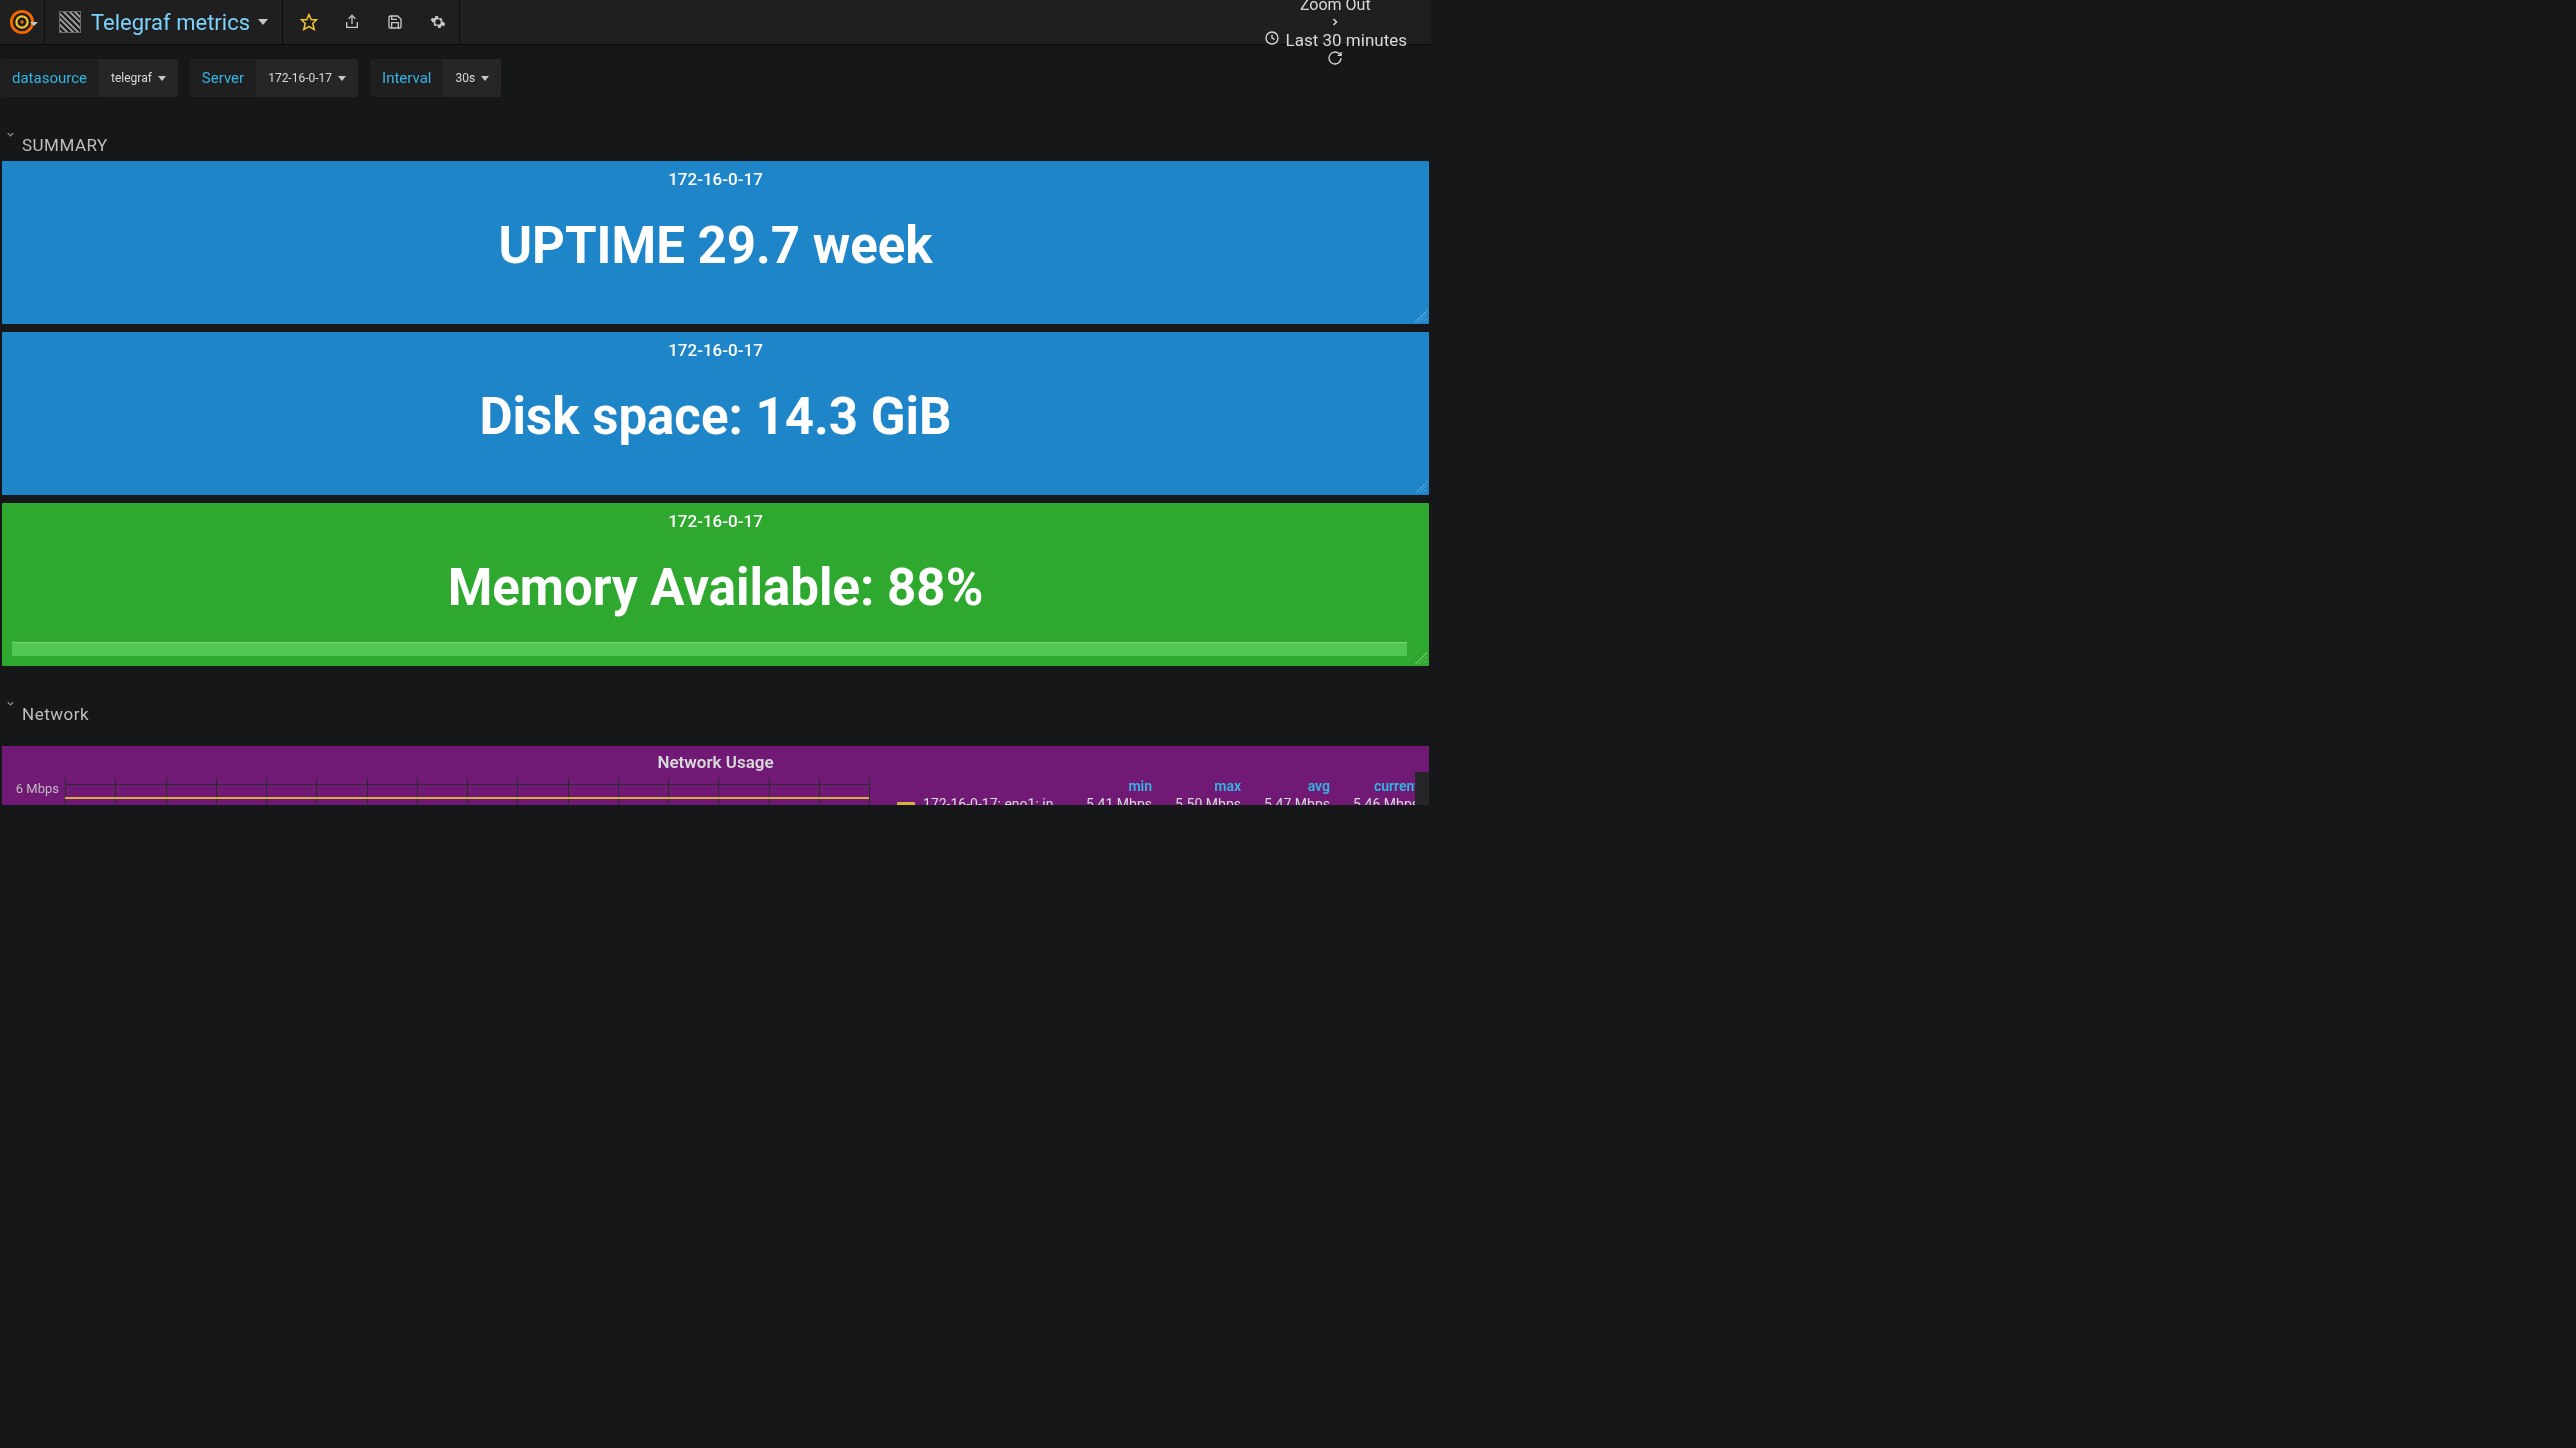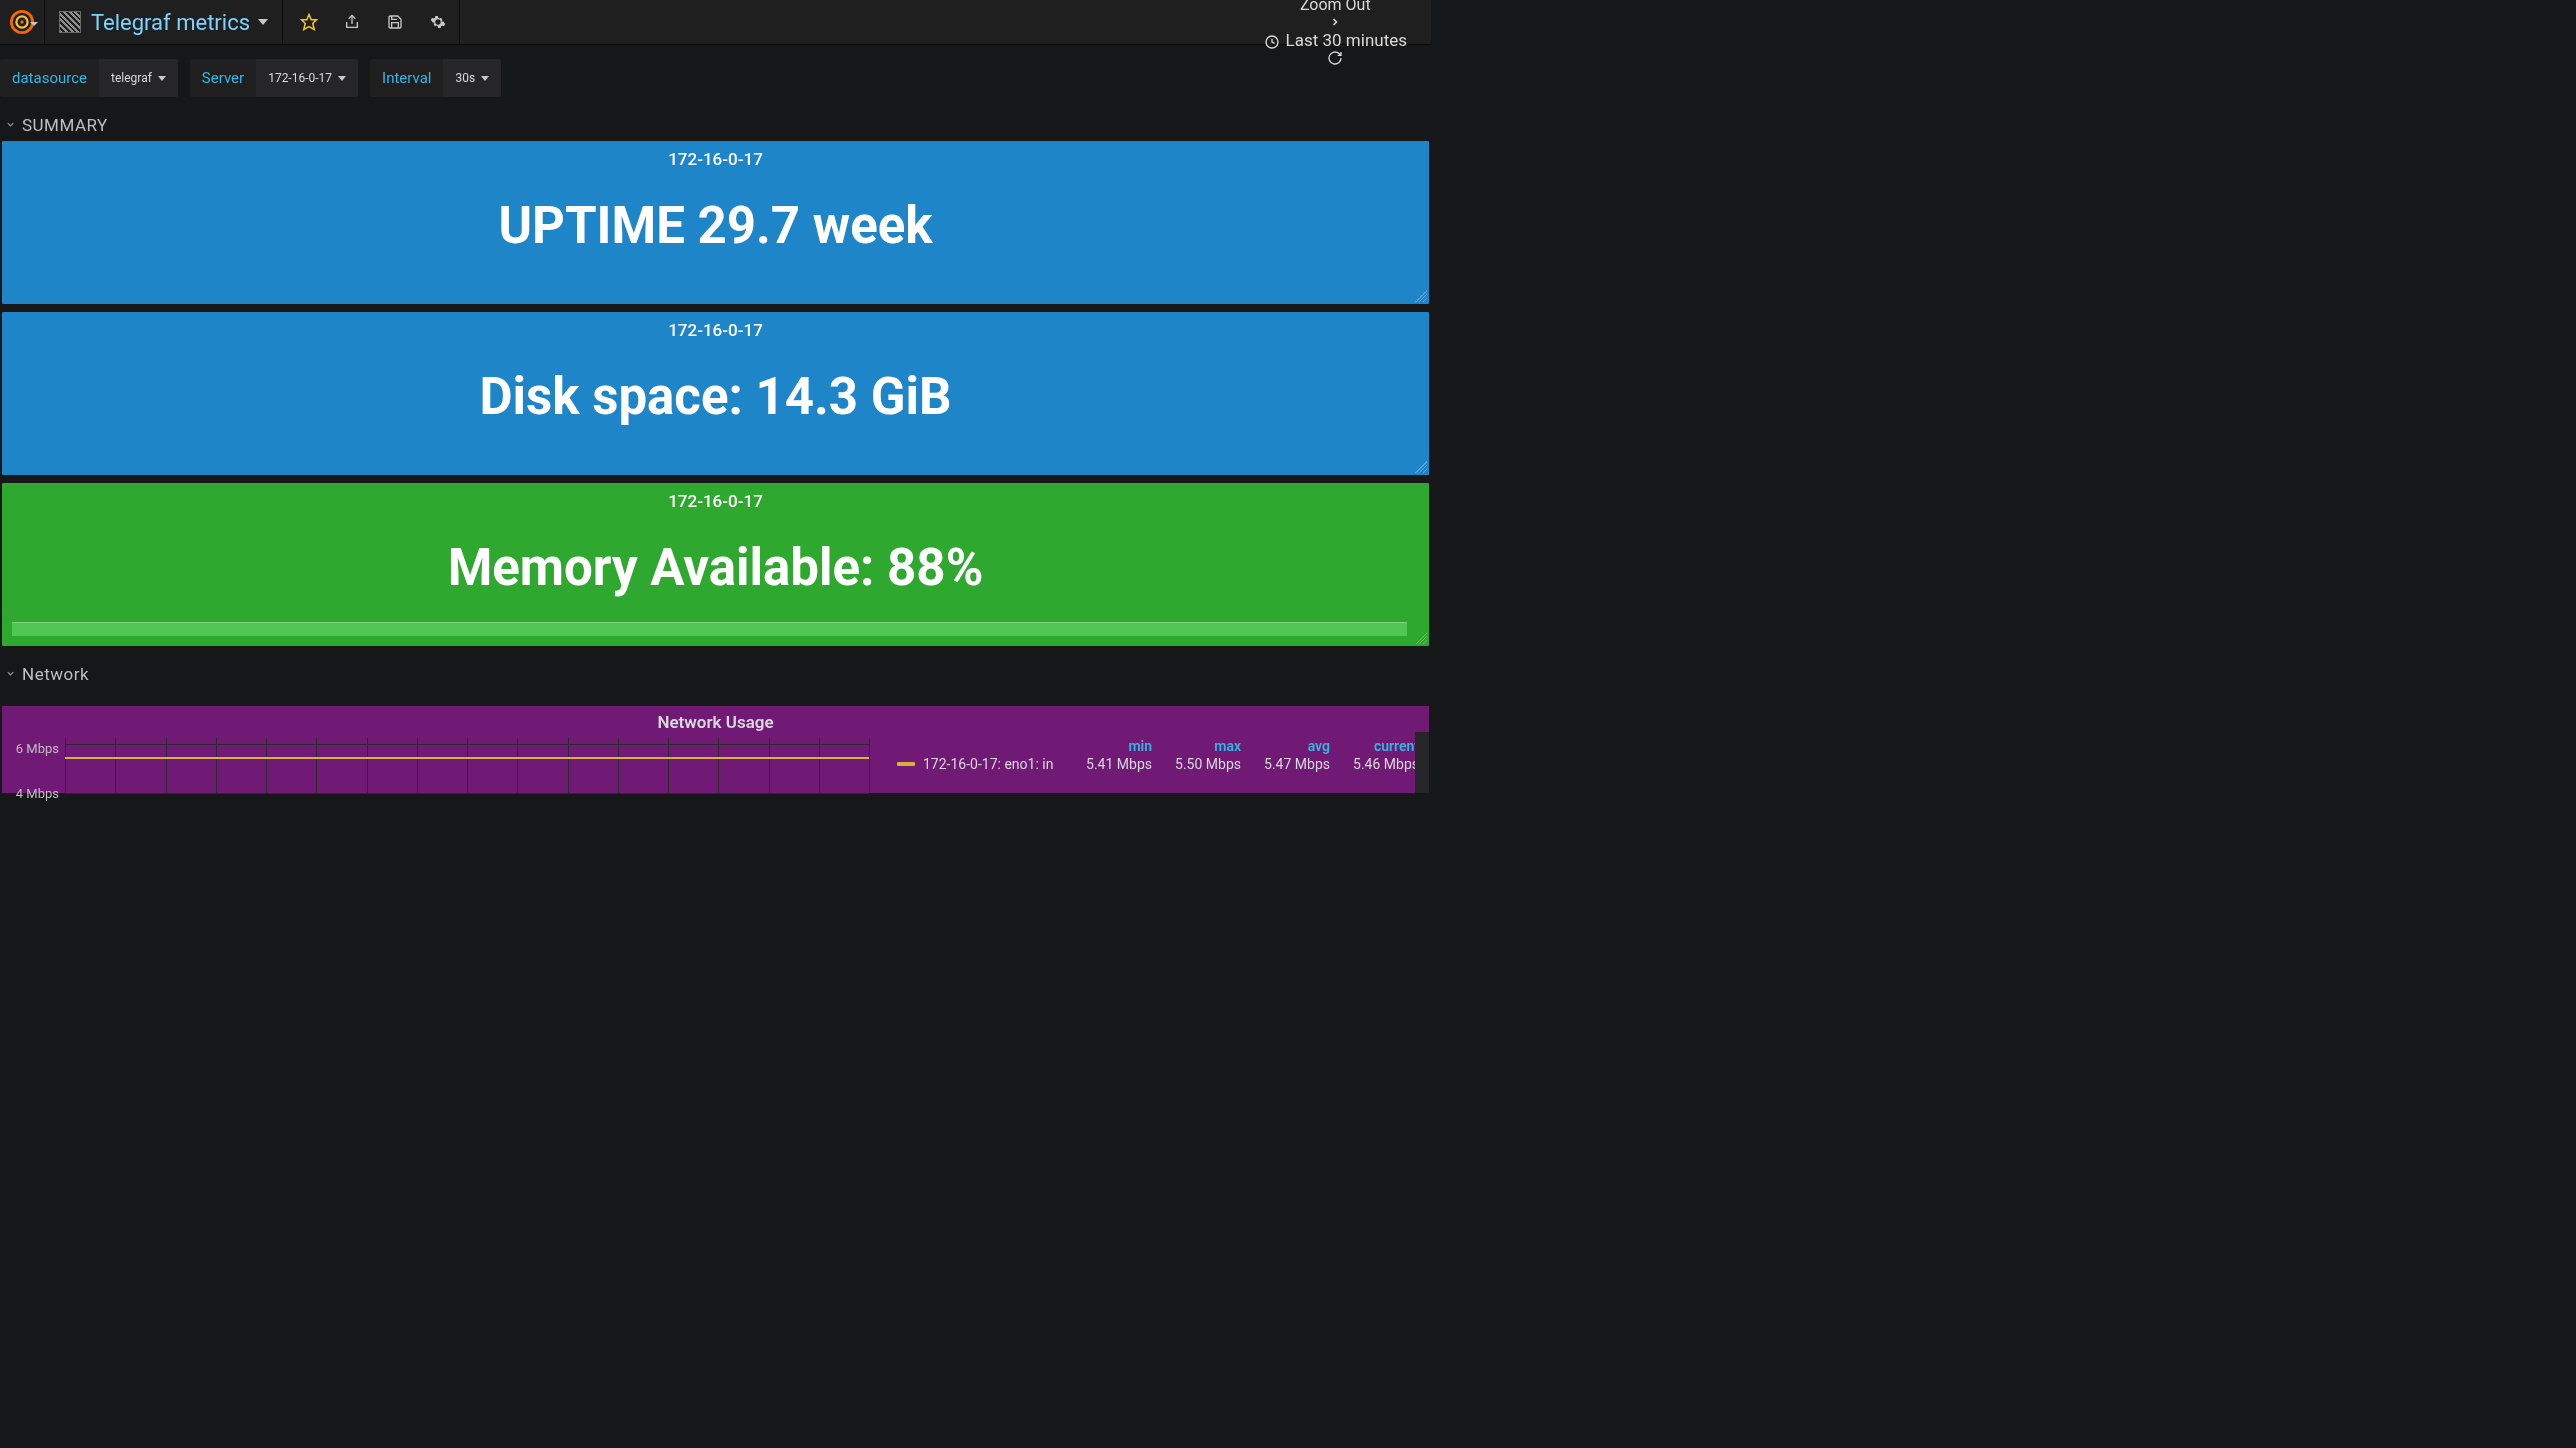--- a/index.html
+++ b/index.html
@@ -66,21 +66,21 @@
   width: 43px; height: 45px;
   display:flex; align-items:center; justify-content:center;
   color:#c7c7c7; cursor:pointer;
 }
 .nav-icon-btn:first-child { margin-left: 4px; }
 .nav-icons-group { border-right: 1px solid #0b0b0b; display:flex; }
 .nav-spacer { flex: 1; }
 .time-controls { display:flex; align-items:center; padding-right: 12px; flex-direction: column; }
 .chev-btn { width:34px; display:flex;align-items:center;justify-content:center;color:#d8d9da;cursor:pointer;font-size:18px;}
 .zoom-out { padding: 0 10px; font-size:16px; color:#d8d9da; cursor:pointer;}
-.timerange-btn { display:flex; align-items:flex-end; padding: 0 12px; font-size:17px; color:#d8d9da; cursor:pointer;}
+.timerange-btn { display:flex; align-items:flex-start; padding: 0 12px; font-size:17px; color:#d8d9da; cursor:pointer;}
 .clock-icon { margin-right:6px; }
 .refresh-btn { width:37px; display:flex;align-items:center;justify-content:center;color:#d8d9da;cursor:pointer;}
 
 
 .varrow {
   display:flex;
   padding: 14px 0 14px 0;
   gap: 12px;
 }
 .varpair { display:flex; }
@@ -102,21 +102,21 @@
 }
 .varvalue .mini-caret { margin-left:6px; width:0;height:0;border-left:4px solid transparent;border-right:4px solid transparent;border-top:5px solid #c7c7c7;}
 
 
 .rowheader {
   display:flex; align-items:center;
   padding: 4px 2px 6px 2px;
   cursor:pointer;
 }
 .row-chev { width:16px; text-align:center; color:#8e8e8e; font-size:13px; }
-.row-title { margin-left:4px; font-size:17px; color:#bfbfbf; letter-spacing:0.5px;}
+.row-title { margin-left:4px; font-size:17px; color:#bfbfbf; letter-spacing:0.5px;margin-top:20px;}
 
 
 .panel-wrap { padding: 0 2px 8px 2px; }
 .singlestat {
   position:relative;
   height: 163px;
   border-radius:1px;
   overflow:hidden;
 }
 .ss-blue { background:#1f85c9; }

